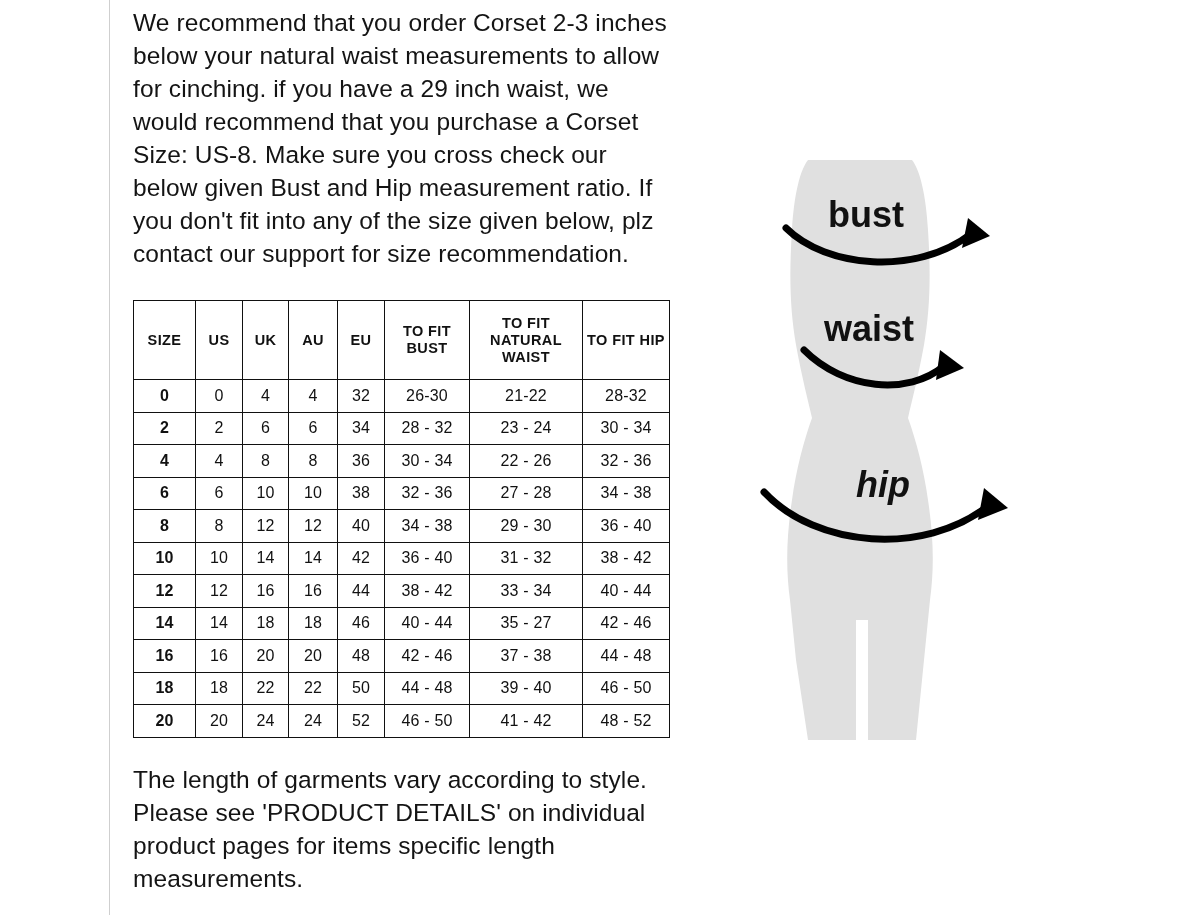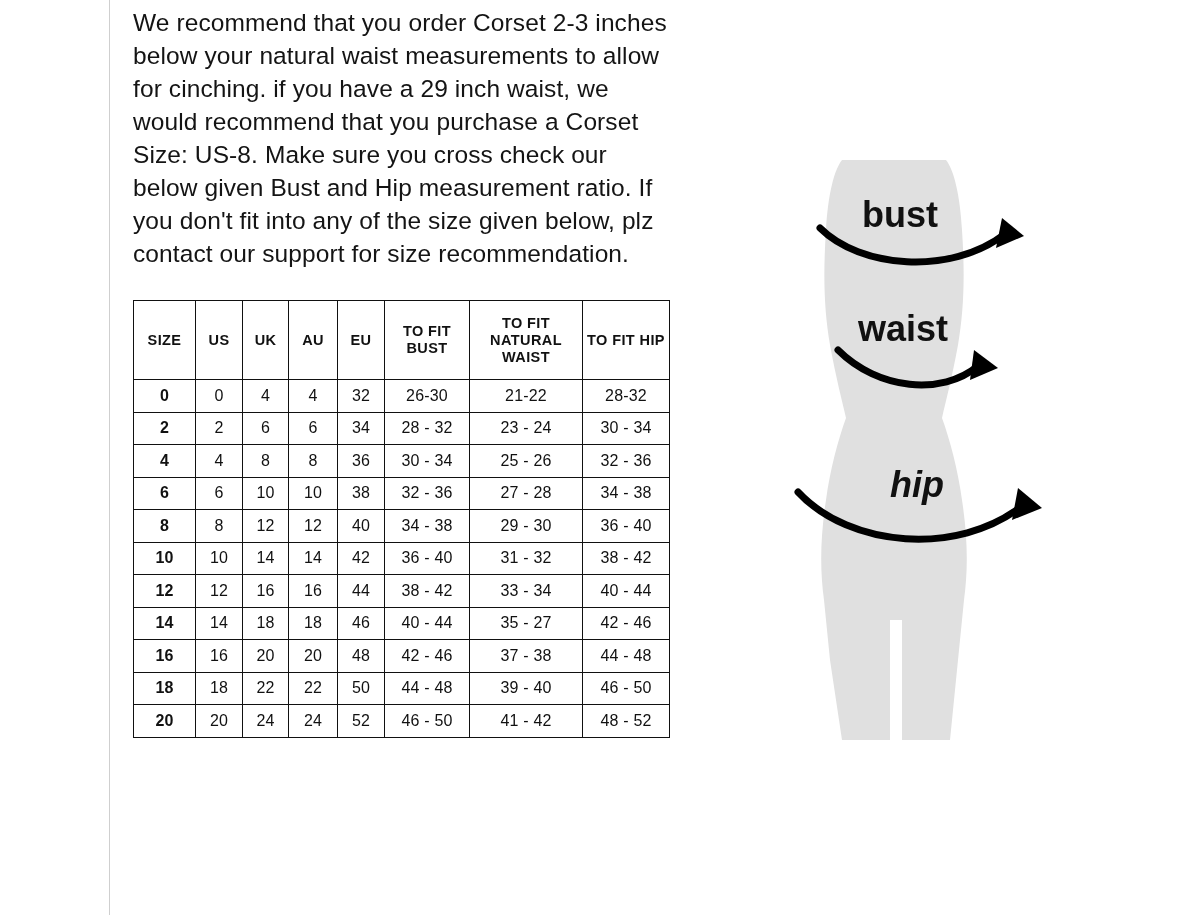--- a/index.html
+++ b/index.html
@@ -84,21 +84,21 @@
   col.c-us   { width: 47px; }
   col.c-uk   { width: 46px; }
   col.c-au   { width: 49px; }
   col.c-eu   { width: 47px; }
   col.c-bust { width: 85px; }
   col.c-nat  { width: 113px; }
   col.c-hip  { width: 87px; }
 
   .figure {
     position: absolute;
-    left: 750px;
+    left: 716px;
     top: 100px;
     width: 400px;
     height: 680px;
   }
   .figure svg { display: block; }
   .fig-label {
     position: absolute;
     font-size: 36px;
     font-weight: bold;
     color: #111111;
@@ -163,21 +163,21 @@
           <td>23 - 24</td>
           <td>30 - 34</td>
         </tr>
         <tr>
           <td class="size-col">4</td>
           <td>4</td>
           <td>8</td>
           <td>8</td>
           <td>36</td>
           <td>30 - 34</td>
-          <td>25 - 26</td>
+          <td>22 - 26</td>
           <td>32 - 36</td>
         </tr>
         <tr>
           <td class="size-col">6</td>
           <td>6</td>
           <td>10</td>
           <td>10</td>
           <td>38</td>
           <td>32 - 36</td>
           <td>27 - 28</td>
@@ -249,20 +249,21 @@
           <td>24</td>
           <td>24</td>
           <td>52</td>
           <td>46 - 50</td>
           <td>41 - 42</td>
           <td>48 - 52</td>
         </tr>
       </tbody>
     </table>
 
+    <p class="outro">The length of garments vary according to style. Please see 'PRODUCT DETAILS'  on individual product pages for items specific length measurements.</p>
   </div>
 
   <div class="figure">
     <svg width="400" height="680" viewBox="0 0 400 680">
 
       <g>
         <path d="M 92 60
                  C 84 70, 78 95, 76 130
                  C 73 175, 74 210, 80 245
                  C 86 278, 92 300, 96 318

